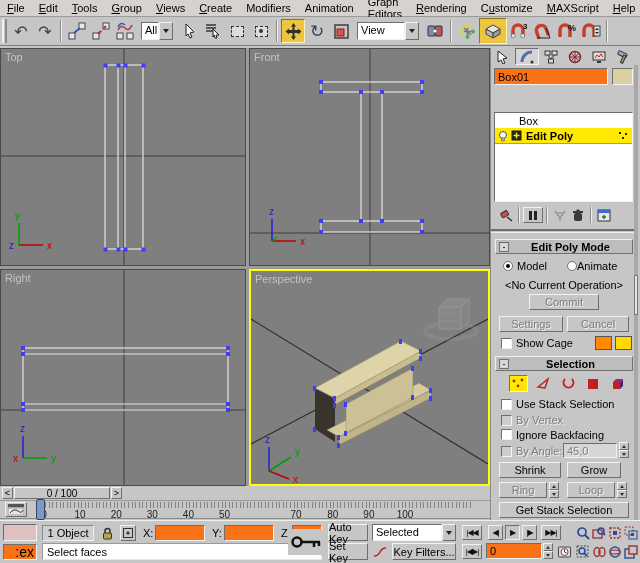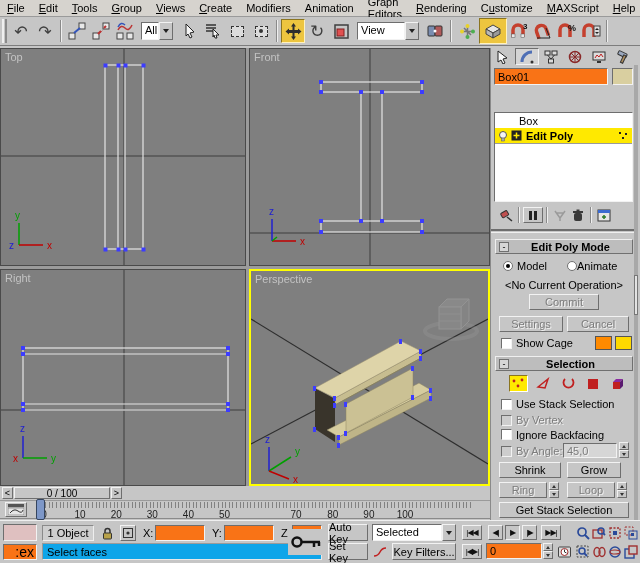--- a/index.html
+++ b/index.html
@@ -592,21 +592,21 @@
           <rect x="0.5" y="0.5" width="9" height="9" fill="none" stroke="#333"></rect>
           <circle cx="5" cy="5" r="1.6" fill="#333"></circle>
         </svg>
     </div>
     <span class="abs lbl" style="left:143px;top:6px;">X:</span>
     <div class="sunk abs" style="left:155px;top:4px;width:50px;height:16px;"><span></span></div>
     <span class="abs lbl" style="left:212px;top:6px;">Y:</span>
     <div class="sunk abs" style="left:224px;top:4px;width:50px;height:16px;"><span></span></div>
     <span class="abs lbl" style="left:281px;top:6px;">Z:</span>
     <div class="sunk abs" style="left:292px;top:4px;width:30px;height:16px;"><span></span></div>
-    <div class="flat-sunk abs" style="left:42px;top:22px;width:280px;height:17px;display:flex;align-items:center;padding-left:4px;border-color:#9a9a9a #e8e8e8 #e8e8e8 #9a9a9a;background:#0ea5e9;">
+    <div class="flat-sunk abs" style="left:42px;top:22px;width:280px;height:17px;display:flex;align-items:center;padding-left:4px;border-color:#9a9a9a #e8e8e8 #e8e8e8 #9a9a9a;background:#ffffff;">
       <span>Select faces</span>
     </div>
 
     <div class="ico abs" style="left:288px;top:8px;width:36px;height:26px;background:#c6c6c6;">
       <svg width="32" height="18">
           <circle cx="7" cy="9" r="4.5" fill="none" stroke="#111" stroke-width="2.5"></circle>
           <line x1="11.5" y1="9" x2="30" y2="9" stroke="#111" stroke-width="2.5"></line>
           <line x1="24" y1="9" x2="24" y2="14" stroke="#111" stroke-width="2.5"></line>
           <line x1="29" y1="9" x2="29" y2="13" stroke="#111" stroke-width="2.5"></line>
         </svg>

